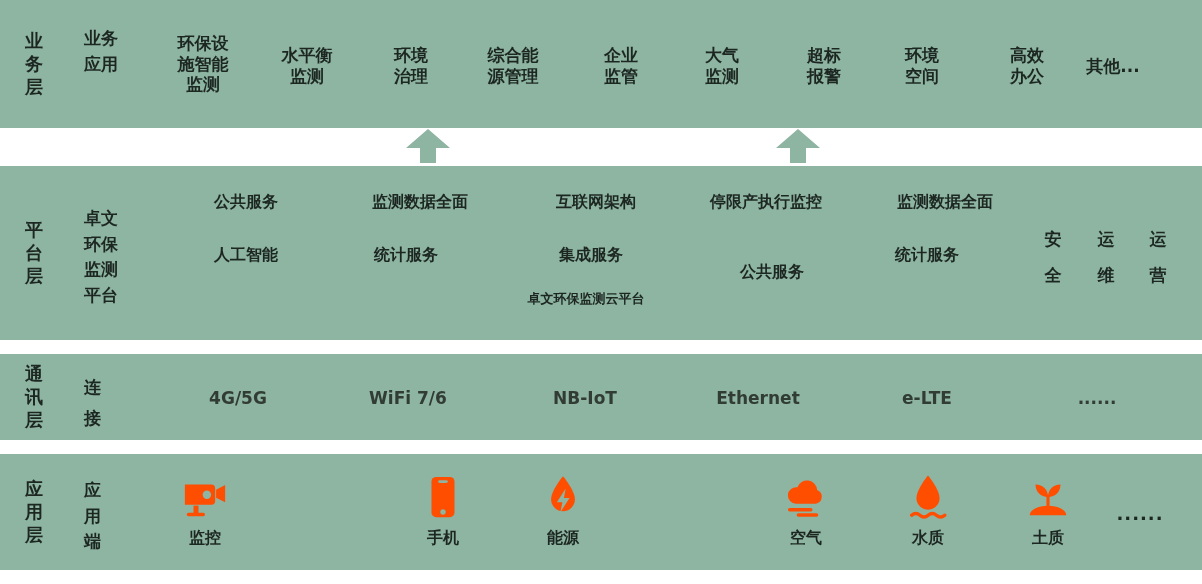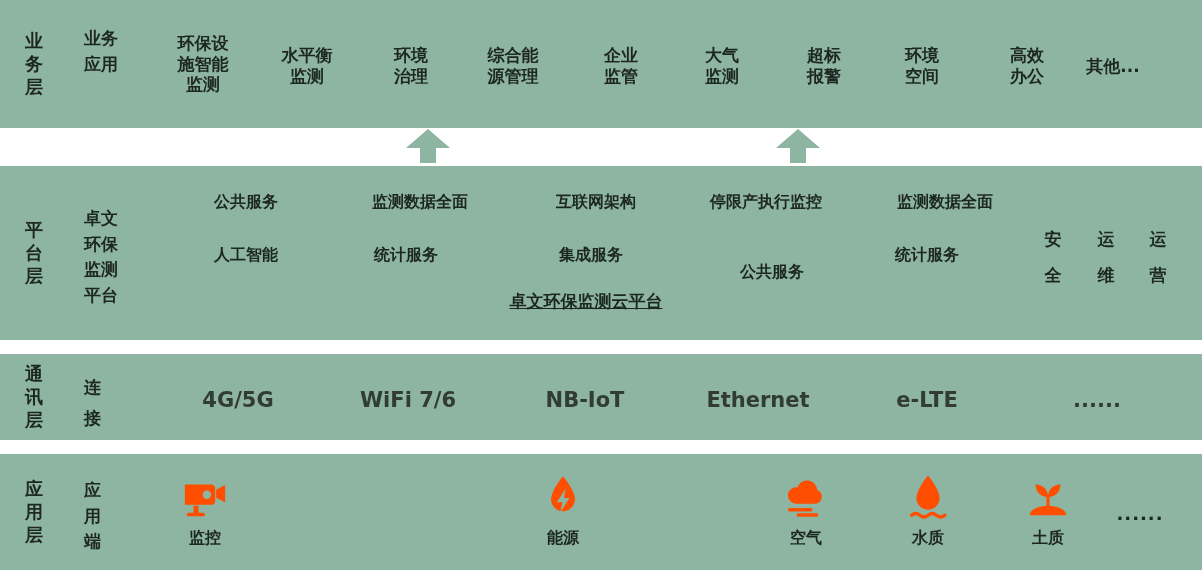--- a/index.html
+++ b/index.html
@@ -11,24 +11,24 @@
   .band{position:absolute;left:0;width:1202px;background:var(--band,#8eb4a2);}
   .vlabel{position:absolute;width:40px;text-align:center;font-size:18px;font-weight:700;
           line-height:1.28;white-space:pre-line;}
   .glabel{position:absolute;width:52px;text-align:left;font-size:17px;font-weight:700;
           line-height:1.5;white-space:pre-line;}
   .biz-item{position:absolute;transform:translateX(-50%);text-align:center;
             font-size:17px;font-weight:700;line-height:1.22;white-space:pre-line;}
   .plat-item{position:absolute;transform:translateX(-50%);white-space:nowrap;
              font-size:16px;font-weight:700;}
   .cloud-item{position:absolute;transform:translateX(-50%);white-space:nowrap;
-              font-size:17px;font-weight:700;text-decoration:underline;}
+              font-size:13px;font-weight:700;}
   .side-item{position:absolute;transform:translateX(-50%);text-align:center;
              font-size:17px;font-weight:700;line-height:2.1;white-space:pre-line;}
-  .comm-item{position:absolute;transform:translateX(-50%);font-size:21px;font-weight:700;
+  .comm-item{position:absolute;transform:translateX(-50%);font-size:17px;font-weight:700;
              white-space:nowrap;color:#313c35;}
   .app-item{position:absolute;transform:translateX(-50%);text-align:center;}
   .app-item .ic{width:46px;height:46px;display:block;margin:0 auto 8px;fill:var(--accent,#ff4e00);}
   .ic .cut{fill:var(--band,#8eb4a2);}
   .ic .stroke{fill:none;stroke:var(--accent,#ff4e00);stroke-width:1.8;stroke-linecap:round;}
   .app-label{font-size:16px;font-weight:700;white-space:nowrap;}
   .more-dots{position:absolute;transform:translateX(-50%);font-size:18px;font-weight:700;
              letter-spacing:1px;}
   .up-arrow{position:absolute;display:block;}
 </style>
@@ -128,20 +128,28 @@
       <path d="M1.5 5.5h13.8a2 2 0 0 1 2 2v6.6a2 2 0 0 1-2 2H1.5z"></path>
       <circle class="cut" cx="13" cy="10.8" r="2.2"></circle>
       <path d="M17.8 8.2l4.7-2.4v9l-4.7-2.4z"></path>
       <rect x="6" y="16.5" width="2.6" height="5"></rect>
       <rect x="2.5" y="20.2" width="9.5" height="1.8" rx="0.9"></rect>
     </svg>
     <div class="app-label">监控</div>
   </div>
 
 
+  <div class="app-item" style="left:443px;top:474px">
+    <svg class="ic" viewBox="0 0 24 24">
+      <rect x="6" y="1.5" width="12" height="21" rx="2.4"></rect>
+      <rect class="cut" x="9.5" y="3.2" width="5" height="1.5" rx="0.75"></rect>
+      <circle class="cut" cx="12" cy="19.8" r="1.4"></circle>
+    </svg>
+    <div class="app-label">手机</div>
+  </div>
 
   <div class="app-item" style="left:563px;top:474px">
     <svg class="ic" viewBox="0 0 24 24">
       <path d="M12 1.2S5.8 8.6 5.8 13.2a6.2 6.2 0 0 0 12.4 0C18.2 8.6 12 1.2 12 1.2z"></path>
       <path class="cut" d="M13.4 7.5l-4.6 7.3h2.9l-1.1 5.2 4.8-7.5h-2.9z"></path>
     </svg>
     <div class="app-label">能源</div>
   </div>
 
 

